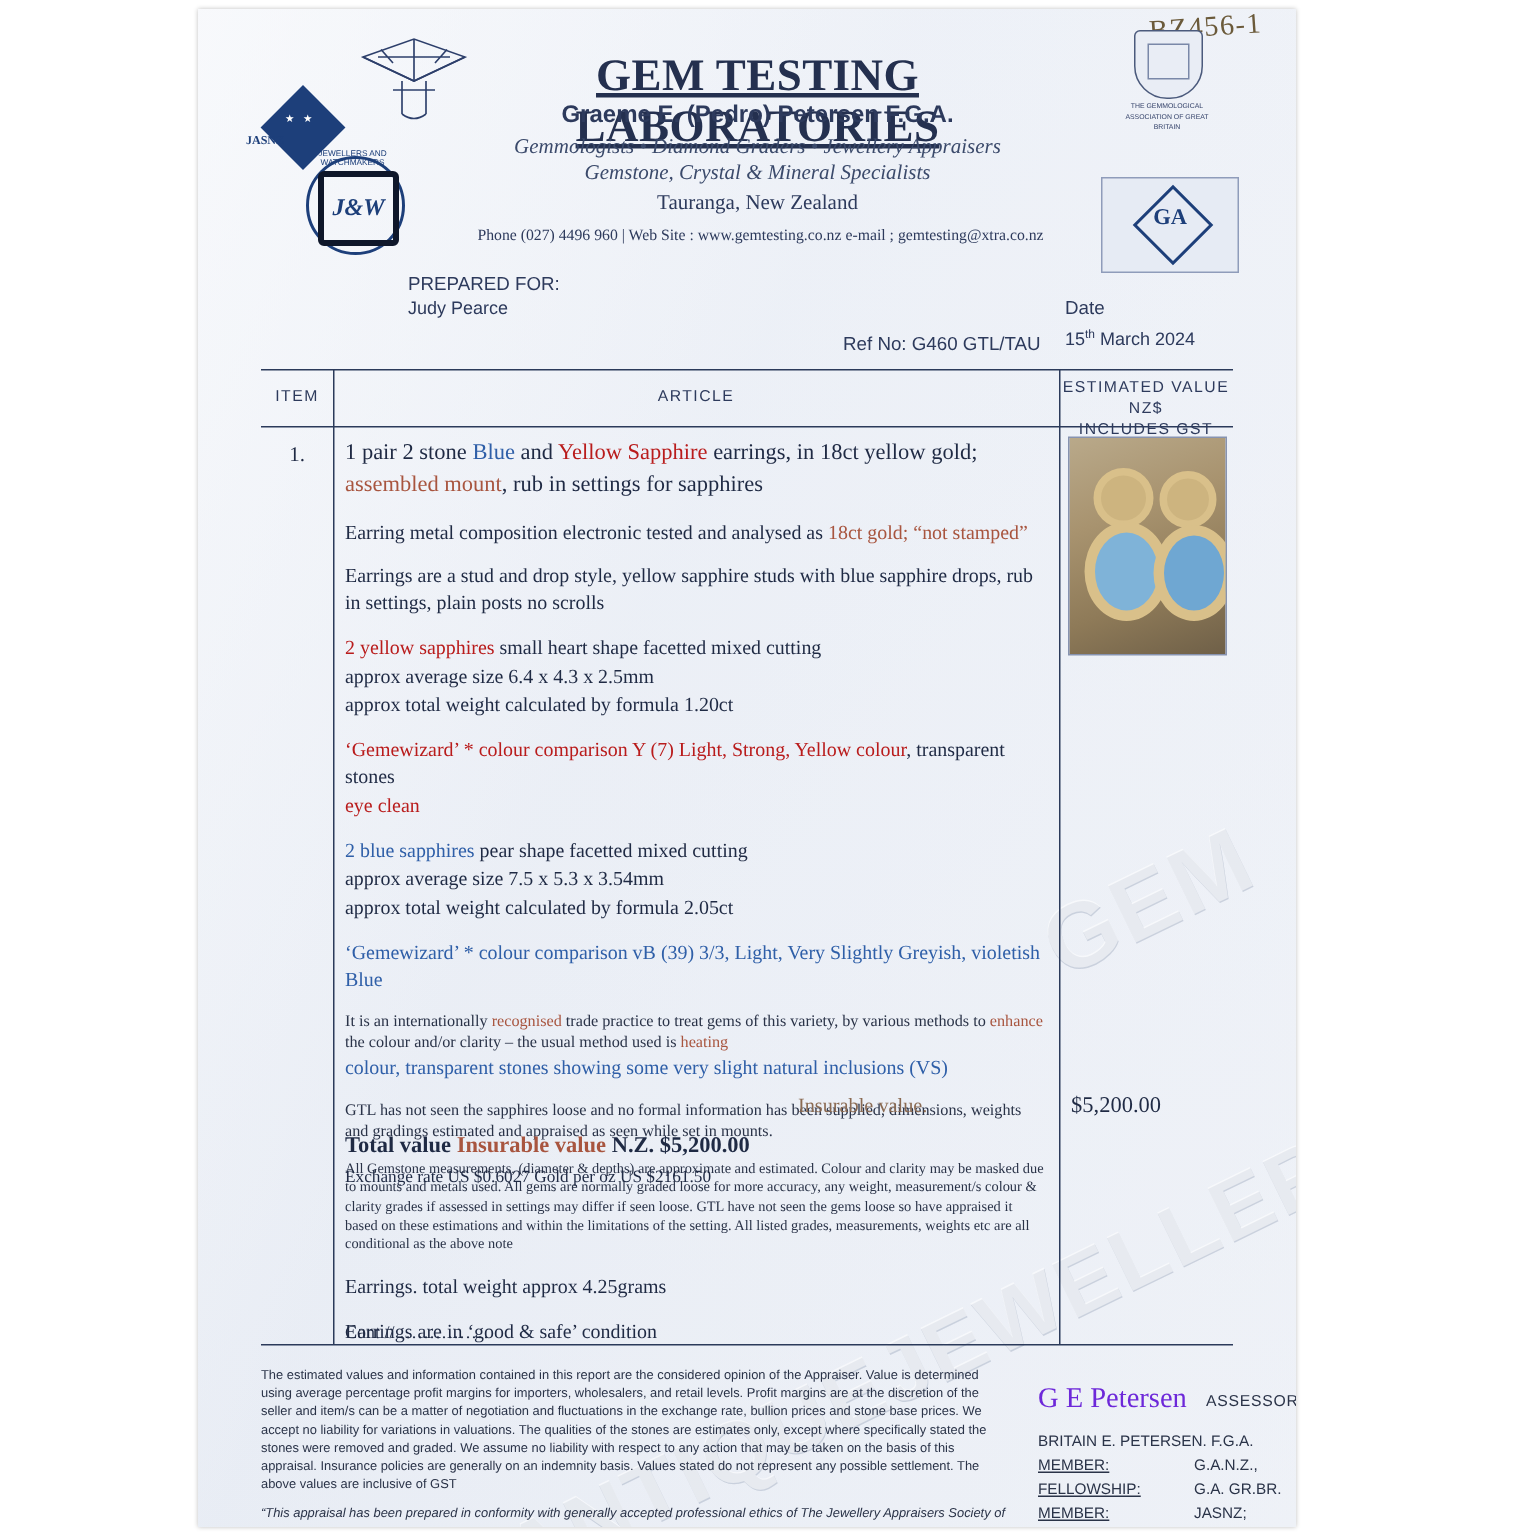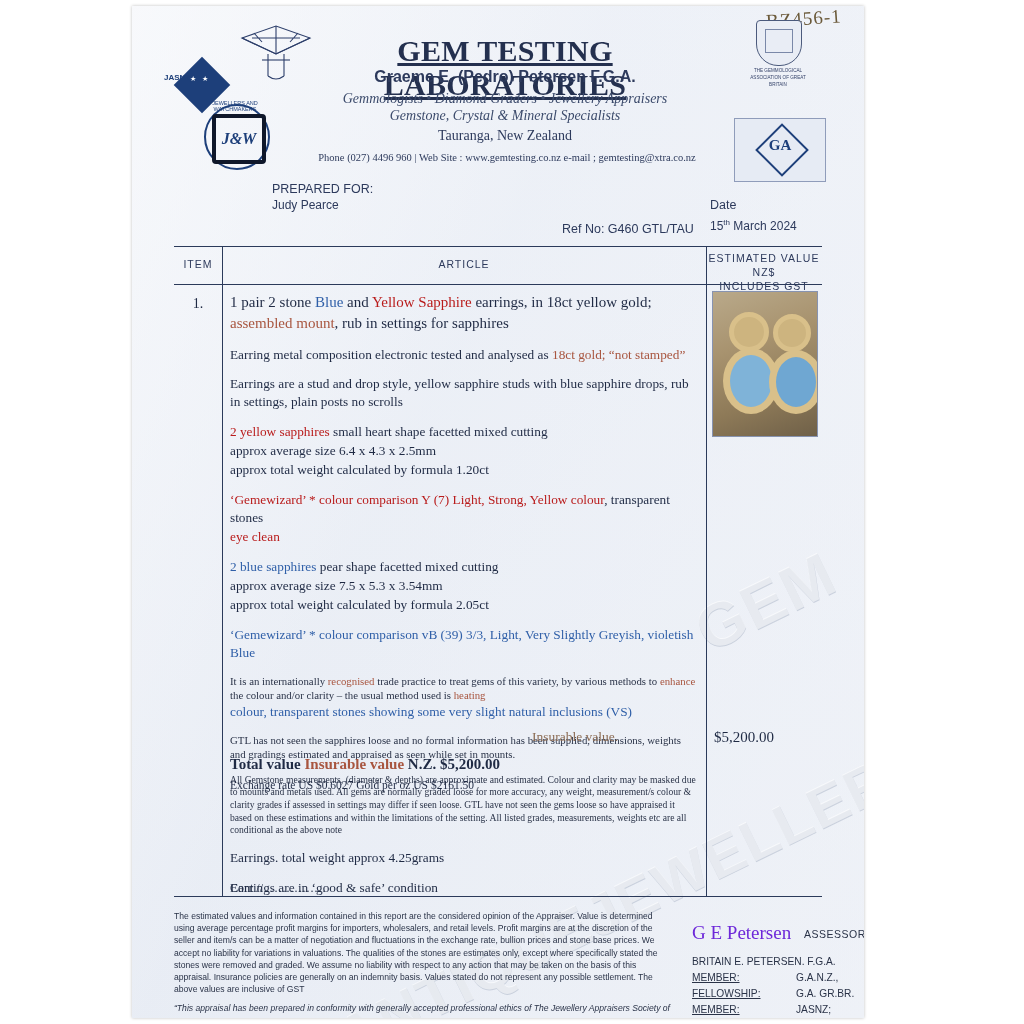--- a/index.html
+++ b/index.html
@@ -116,22 +116,22 @@
   
   .logo { position: absolute; }
   .logo-jasnz {
     left: 32px; top: 55px; width: 64px; height: 56px;
   }
   .logo-jasnz .dia {
     position: absolute; left: 18px; top: 4px; width: 40px; height: 40px;
     background: #1d3f7a; transform: rotate(45deg);
   }
   .logo-jasnz .lbl {
-    position: absolute; left: 0; top: 12px;
-    font-family: Liberation Sans, sans-serif;
+    position: absolute; left: 0; top: 28px;
+    font-family: Liberation Serif, serif;
     font-size: 8px; font-weight: bold; color: #1d3f7a;
   }
   .logo-jasnz .dots {
     position: absolute; left: 26px; top: 14px; font-size: 7px; color:#fff; letter-spacing:2px;
   }
   .logo-diamond {
     left: 96px; top: 14px; width: 96px; height: 64px;
   }
   .logo-diamond svg { position: absolute; left: 0; top: 0; }
   .logo-jw {

